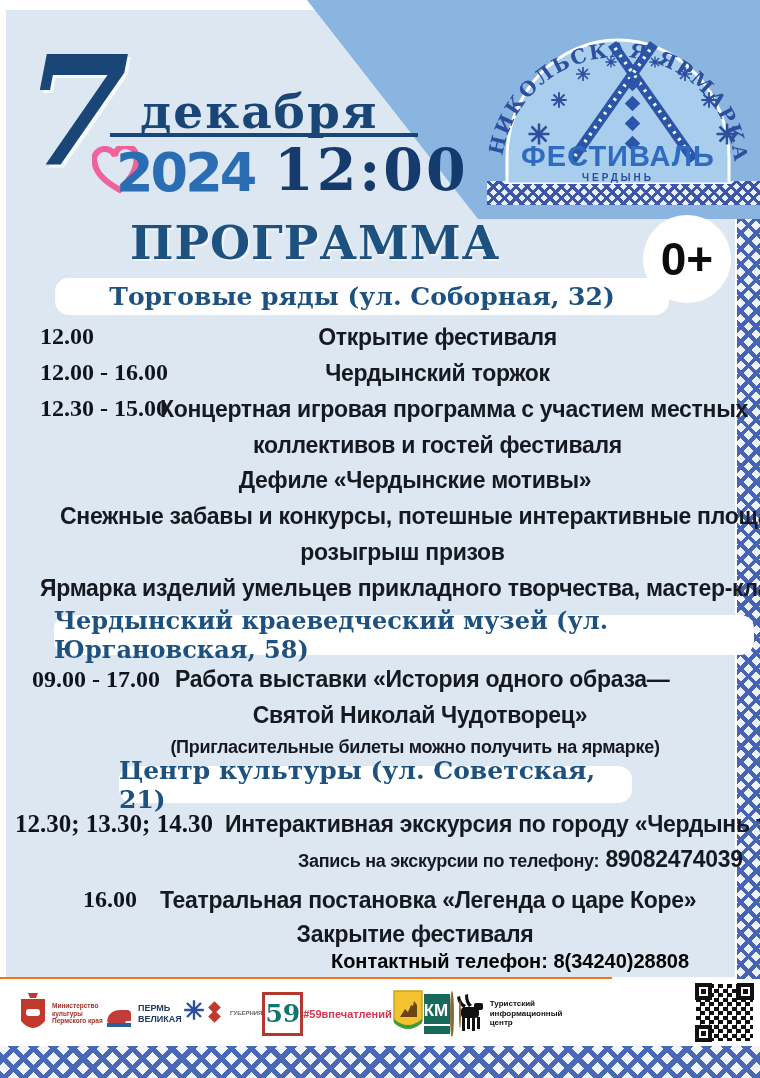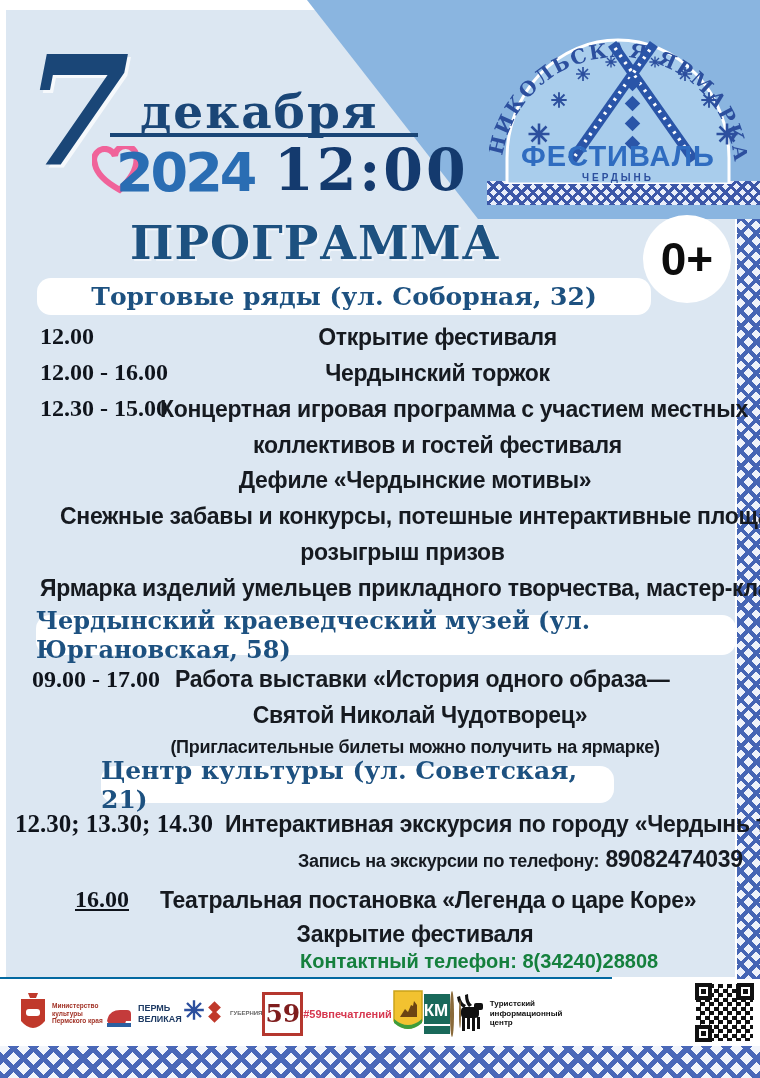--- a/index.html
+++ b/index.html
@@ -39,57 +39,57 @@
   .heart{left:92px;top:146px;}
   .title{left:130px;top:216px;width:370px;text-align:center;
          font:bold 46px "DejaVu Serif",serif;color:#1d5180;letter-spacing:1px;
          text-shadow:2px 2px 0 rgba(255,255,255,.6);}
   .badge{left:643px;top:215px;width:88px;height:88px;border-radius:50%;background:#fff;
          display:flex;align-items:center;justify-content:center;
          font:bold 46px "Liberation Sans",sans-serif;color:#0d0d0d;}
 
   
   .sec-box{background:#fff;border-radius:14px;display:flex;align-items:center;justify-content:center;
-           font-family:"DejaVu Serif",serif;font-weight:bold;color:#1d5180;}
+           font-family:"DejaVu Serif",serif;font-weight:bold;color:#1d5180;margin-left:18px;}
   .box1{left:37px;top:278px;width:614px;height:37px;font-size:25px;}
   .box2{left:36px;top:615px;width:700px;height:40px;font-size:24px;}
   .box3{left:101px;top:766px;width:513px;height:37px;font-size:25px;}
   .tm{font:bold 24px "Liberation Serif",serif;color:#0f141c;white-space:nowrap;}
   .ds{text-align:center;font:bold 23px "Liberation Sans",sans-serif;color:#161a20;
       letter-spacing:-0.3px;white-space:nowrap;}
   .small{font-size:18px;}
   .t1{left:40px;top:323px;}  .t2{left:40px;top:359px;}  .t3{left:40px;top:395px;}
-  .t4{left:32px;top:666px;}  .t5{left:15px;top:810px;font-size:25px;font-family:Liberation Serif, serif;}  .t6{left:75px;top:886px;text-decoration:underline;}
+  .t4{left:32px;top:666px;}  .t5{left:15px;top:810px;font-size:25px;font-family:Liberation Serif, serif;}  .t6{left:83px;top:886px;}
   .d1{left:160px;right:45px;top:324px;} .d2{left:160px;right:45px;top:360px;}
   .d3a{left:160px;right:45px;top:396px;} .d3b{left:160px;right:45px;top:432px;}
   .x1{left:90px;right:20px;top:467px;} .x2{left:60px;right:15px;top:503px;}
   .x3{left:60px;right:15px;top:539px;} .x4{left:40px;right:10px;top:575px;}
   .d4a{left:175px;right:95px;top:666px;} .d4b{left:175px;right:95px;top:702px;}
   .note2{left:90px;right:20px;top:737px;}
   .d5{left:225px;right:8px;top:811px;}
   .booking{left:250px;right:60px;top:846px;}
   .booking .lbl{font:bold 18px "Liberation Sans",sans-serif;margin-left:48px;}
   .booking .ph{font:bold 23px "Liberation Sans",sans-serif;}
   .d6{left:160px;right:75px;top:887px;}
   .closing{left:80px;right:10px;top:921px;}
-  .contact{left:300px;right:40px;top:950px;text-align:left;font:bold 20px "Liberation Sans",sans-serif;
-           color:#15803d;}
-
-  
-  .footer-band{left:0;top:977px;width:612px;height:69px;background:#fff;border-top:2px solid #0369a1;}
+  .contact{left:300px;right:40px;top:950px;text-align:center;font:bold 20px "Liberation Sans",sans-serif;
+           color:#000000;}
+
+  
+  .footer-band{left:0;top:977px;width:612px;height:69px;background:#fff;border-top:2px solid #f97316;}
   .logo-row{position:absolute;left:18px;right:90px;top:0;height:100%;
             display:flex;align-items:center;justify-content:space-between;}
   .fl{display:flex;align-items:center;gap:4px;}
   .fl-txt{font-size:6.5px;line-height:1.2;font-weight:bold;}
   .red-txt{color:#a23327;width:52px;}
   .navy-txt{color:#1d3a63;width:46px;font-size:9px;}
   .gray-txt{color:#666;font-size:6px;}
   .l59{width:44px;height:44px;border:3px solid #b5372e;background:#fff;box-sizing:border-box;
        display:flex;align-items:center;justify-content:center;
-       font:bold 25px "DejaVu Serif",serif;color:#7f1d1d;}
+       font:bold 25px "DejaVu Serif",serif;color:#0f766e;}
   .hash{font:bold 11px "Liberation Sans",sans-serif;color:#d6374f;white-space:nowrap;}
   .km{width:48px;height:40px;background:#19695a;display:flex;flex-direction:column;
       align-items:flex-start;justify-content:center;color:#fff;font:bold 17px "Liberation Sans",sans-serif;}
   .km i{display:block;width:26px;height:2px;background:#fff;margin-top:3px;}
   .emblem{width:46px;height:46px;border-radius:50%;background:#f6efdd;border:2px solid #8a6a3a;
           box-sizing:border-box;position:relative;}
   .emblem::after{content:"";position:absolute;inset:7px;border-radius:50%;border:1px solid #8a6a3a;
           background:radial-gradient(circle at 50% 55%, #b08a4e 0 30%, transparent 31%);}
   .tour-txt{color:#111;width:72px;font-size:8px;}
   .qr{left:694px;top:982px;width:61px;height:61px;background:#fff;}

